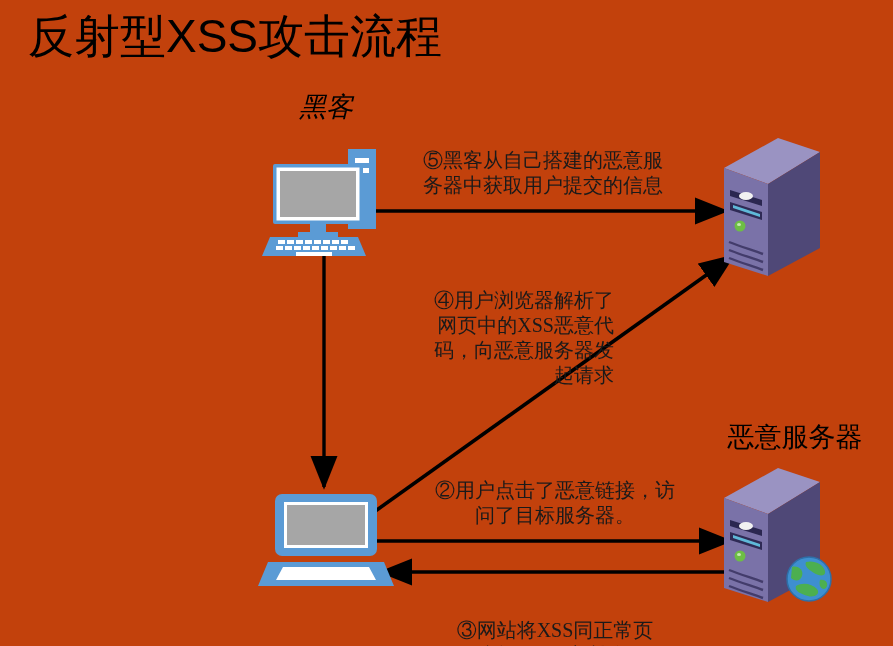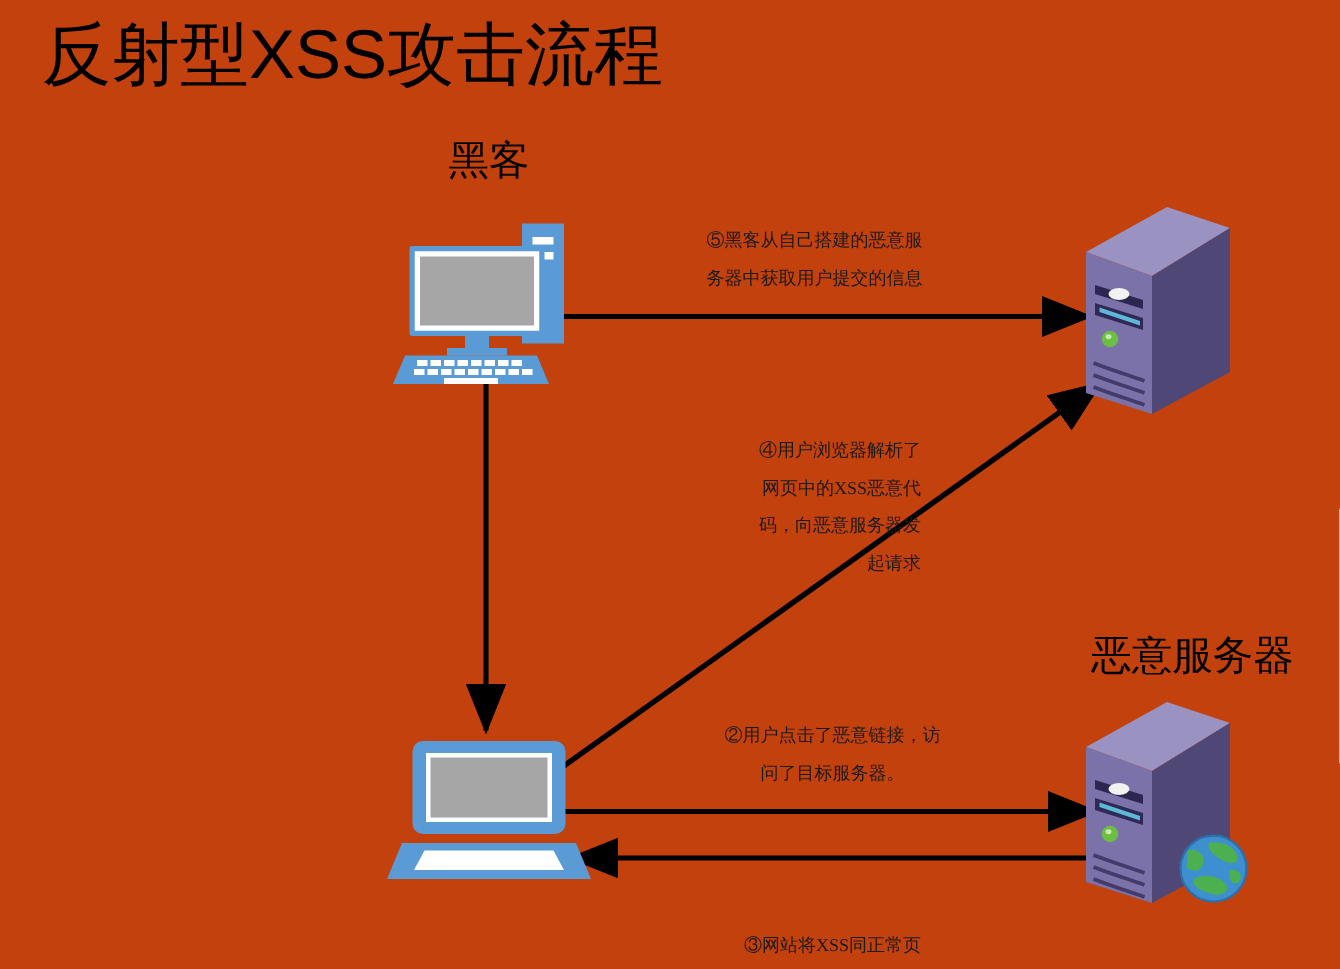--- a/index.html
+++ b/index.html
@@ -33,21 +33,21 @@
     font-family: "Liberation Serif", "DejaVu Serif", serif;
     font-size: 27px;
     line-height: 34px;
     color: #000000;
     text-align: center;
     white-space: nowrap;
   }
   .step-text {
     position: absolute;
     font-family: "Liberation Serif", "DejaVu Serif", serif;
-    font-size: 12px;
+    font-size: 20px;
     line-height: 25px;
     color: #1a1a1a;
     text-align: center;
     white-space: pre-line;
   }
   svg.layer {
     position: absolute;
     left: 0;
     top: 0;
     width: 893px;
@@ -111,21 +111,21 @@
         <rect x="41" y="106" width="7" height="4"></rect>
         <rect x="50" y="106" width="7" height="4"></rect>
         <rect x="59" y="106" width="7" height="4"></rect>
         <rect x="68" y="106" width="7" height="4"></rect>
         <rect x="77" y="106" width="7" height="4"></rect>
         <rect x="86" y="106" width="7" height="4"></rect>
         <rect x="34" y="112" width="36" height="4"></rect>
       </g>
     </svg>
   </div>
-  <div class="node-label" style="left:260px; top:90px; width:132px;">黑客</div>
+  <div class="node-label" style="left:260px; top:90px; width:132px;font-style:italic;">黑客</div>
 
   <div class="icon-wrap" style="left:716px; top:136px;">
     <svg width="110" height="144" viewBox="0 0 110 144">
 
       <polygon points="8,32 62,2 104,16 52,48" fill="#9A93C2"></polygon>
 
       <polygon points="52,48 104,16 104,112 52,140" fill="#4F4877"></polygon>
 
       <polygon points="8,32 52,48 52,140 8,126" fill="#7A72A8"></polygon>
 

